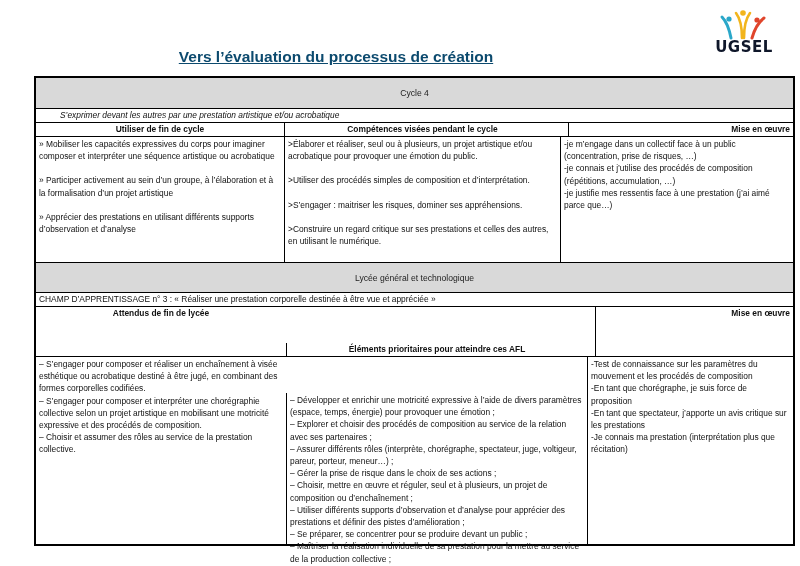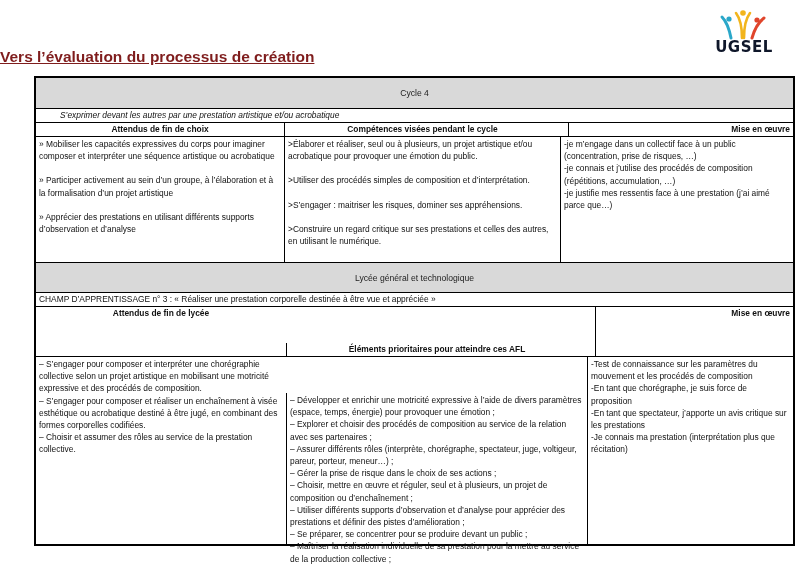--- a/index.html
+++ b/index.html
@@ -2,22 +2,22 @@
 <html><head>
 <meta charset="utf-8">
 <style>
   html, body { margin: 0; padding: 0; background: #ffffff; }
   body { width: 800px; height: 566px; position: relative; overflow: hidden;
          font-family: "Liberation Sans", sans-serif; color: #111; }
   .logo { position: absolute; left: 712px; top: 8px; width: 64px; height: 52px; }
   .logo-text { position: absolute; left: 0; top: 30px; width: 64px; text-align: center;
                font-family: "DejaVu Sans", sans-serif; font-weight: bold; font-size: 15px;
                color: #0f172a; letter-spacing: 0.5px; }
-  .page-title { position: absolute; left: 0; width: 672px; top: 48px; text-align: left;
-                font-weight: bold; font-size: 15.5px; text-decoration: underline; color: #7f1d1d; }
+  .page-title { position: absolute; left: 0; width: 672px; top: 48px; text-align: center;
+                font-weight: bold; font-size: 15.5px; text-decoration: underline; color: #0c4a6e; }
   .doc-table { position: absolute; left: 34px; top: 76px; width: 761px;
                border: 2px solid #000; box-sizing: border-box; }
   .row { display: flex; border-top: 1px solid #000; box-sizing: border-box; }
   .row:first-child { border-top: none; }
   .section-head { background: #d9d9d9; height: 30px; align-items: center; justify-content: center;
                   font-size: 8.6px; color: #222; }
   .full-line { font-size: 8.4px; padding: 1px 3px; line-height: 11px; }
   .italic { font-style: italic; padding-left: 24px; }
   .cell { box-sizing: border-box; padding: 1px 3px; font-size: 8.4px; line-height: 12.2px; }
   .cell + .cell { border-left: 1px solid #000; }
@@ -45,21 +45,21 @@
 
 <div class="page-title">Vers l’évaluation du processus de création</div>
 
 <div class="doc-table">
 
   <div class="row section-head">
     <span>Cycle 4</span>
   </div>
   <div class="row full-line italic">S’exprimer devant les autres par une prestation artistique et/ou acrobatique</div>
   <div class="row">
-    <div class="cell col-head c1a">Attendus de fin de choix</div>
+    <div class="cell col-head c1a">Utiliser de fin de cycle</div>
     <div class="cell col-head c2a">Compétences visées pendant le cycle</div>
     <div class="cell col-head left c3a">Mise en œuvre</div>
   </div>
   <div class="row" style="height:126px;">
     <div class="cell c1a">
       <p class="para">» Mobiliser les capacités expressives du corps pour imaginer composer et interpréter une séquence artistique ou acrobatique</p>
       <div class="gap"></div>
       <p class="para">» Participer activement au sein d’un groupe, à l’élaboration et à la formalisation d’un projet artistique</p>
       <div class="gap"></div>
       <p class="para">» Apprécier des prestations en utilisant différents supports d’observation et d’analyse</p>
@@ -84,22 +84,22 @@
     <span>Lycée général et technologique</span>
   </div>
   <div class="row full-line">CHAMP D’APPRENTISSAGE n° 3 : « Réaliser une prestation corporelle destinée à être vue et appréciée »</div>
   <div class="row">
     <div class="cell col-head c1b">Attendus de fin de lycée</div>
     <div class="cell col-head c2b">Éléments prioritaires pour atteindre ces AFL</div>
     <div class="cell col-head left c3b">Mise en œuvre</div>
   </div>
   <div class="row" style="height:188px;">
     <div class="cell c1b">
+      <p class="para">– S’engager pour composer et réaliser un enchaînement à visée esthétique ou acrobatique destiné à être jugé, en combinant des formes corporelles codifiées.</p>
       <p class="para">– S’engager pour composer et interpréter une chorégraphie collective selon un projet artistique en mobilisant une motricité expressive et des procédés de composition.</p>
-      <p class="para">– S’engager pour composer et réaliser un enchaînement à visée esthétique ou acrobatique destiné à être jugé, en combinant des formes corporelles codifiées.</p>
       <p class="para">– Choisir et assumer des rôles au service de la prestation collective.</p>
     </div>
     <div class="cell c2b">
       <p class="para">– Développer et enrichir une motricité expressive à l’aide de divers paramètres (espace, temps, énergie) pour provoquer une émotion ;</p>
       <p class="para">– Explorer et choisir des procédés de composition au service de la relation avec ses partenaires ;</p>
       <p class="para">– Assurer différents rôles (interprète, chorégraphe, spectateur, juge, voltigeur, pareur, porteur, meneur…) ;</p>
       <p class="para">– Gérer la prise de risque dans le choix de ses actions ;</p>
       <p class="para">– Choisir, mettre en œuvre et réguler, seul et à plusieurs, un projet de composition ou d’enchaînement ;</p>
       <p class="para">– Utiliser différents supports d’observation et d’analyse pour apprécier des prestations et définir des pistes d’amélioration ;</p>
       <p class="para">– Se préparer, se concentrer pour se produire devant un public ;</p>

